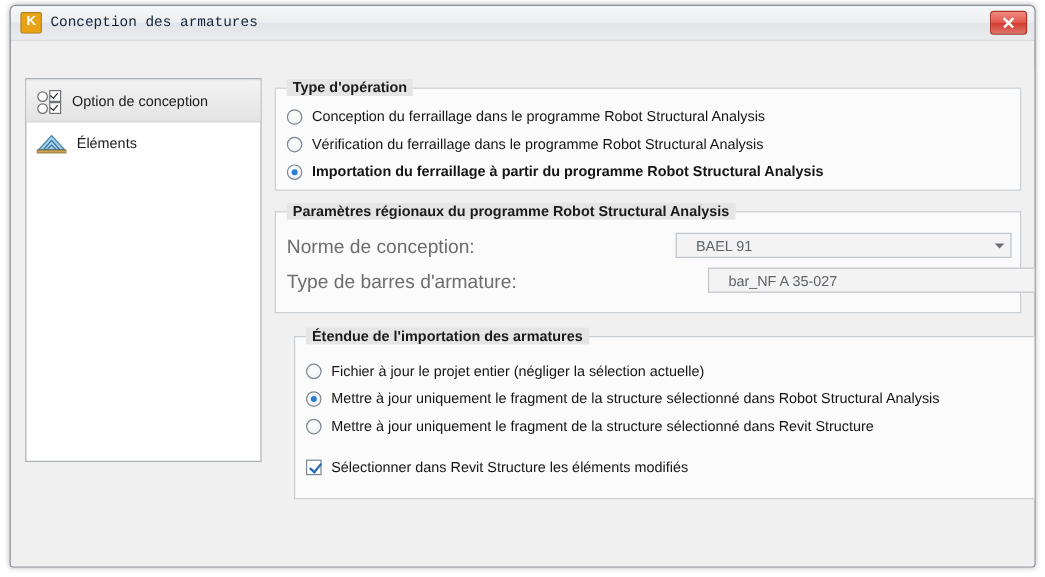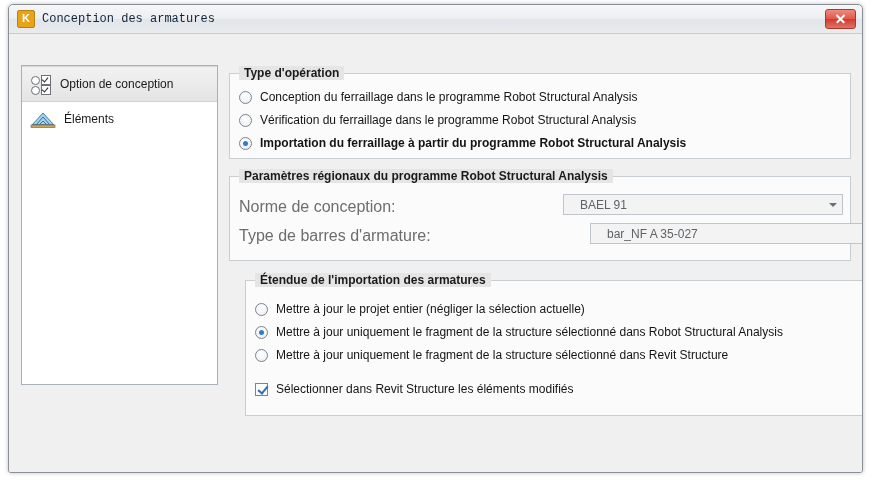--- a/index.html
+++ b/index.html
@@ -350,21 +350,21 @@
         <span>bar_NF A 35-027</span>
         <span class="arrow"></span>
       </div>
     </div>
 
     <div class="group g3">
       <div class="group-title">Étendue de l'importation des armatures</div>
 
       <div class="opt-row" style="left:9px; top:21px;">
         <span class="radio"></span>
-        <span class="opt-label">Mettre  à jour le projet  entier (négliger la sélection actuelle)</span>
+        <span class="opt-label">Fichier  à jour le projet  entier (négliger la sélection actuelle)</span>
       </div>
       <div class="opt-row" style="left:9px; top:44px;">
         <span class="radio checked"></span>
         <span class="opt-label">Mettre  à jour uniquement le fragment de la structure sélectionné dans Robot Structural Analysis</span>
       </div>
       <div class="opt-row" style="left:9px; top:67px;">
         <span class="radio"></span>
         <span class="opt-label">Mettre  à jour uniquement le fragment de la structure sélectionné dans Revit Structure</span>
       </div>
 

